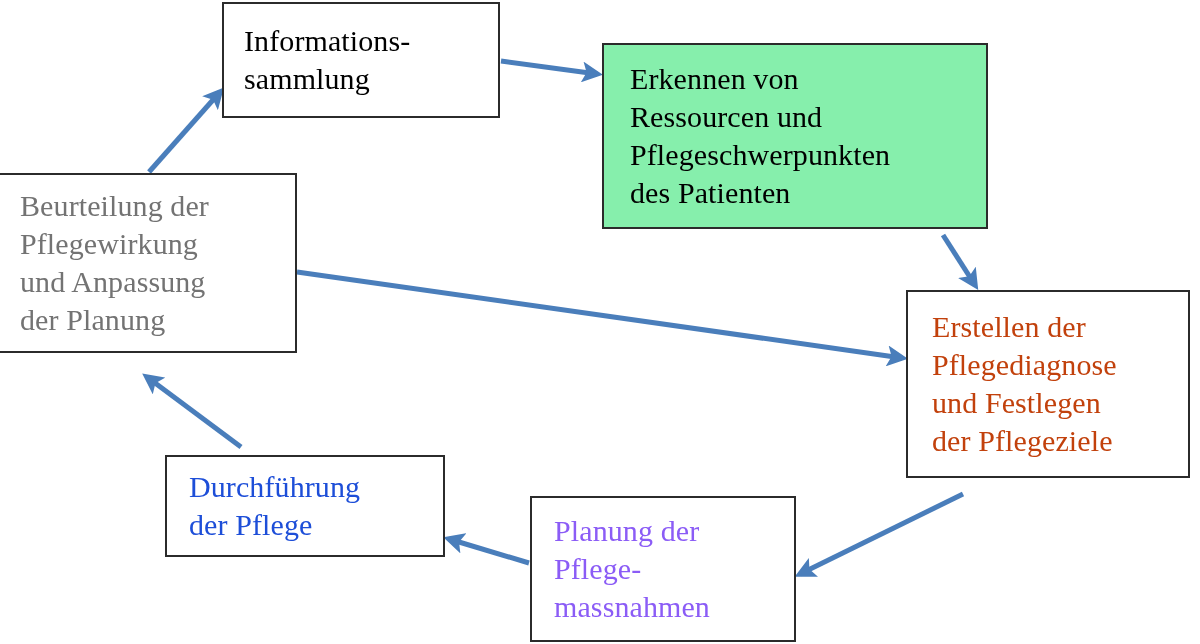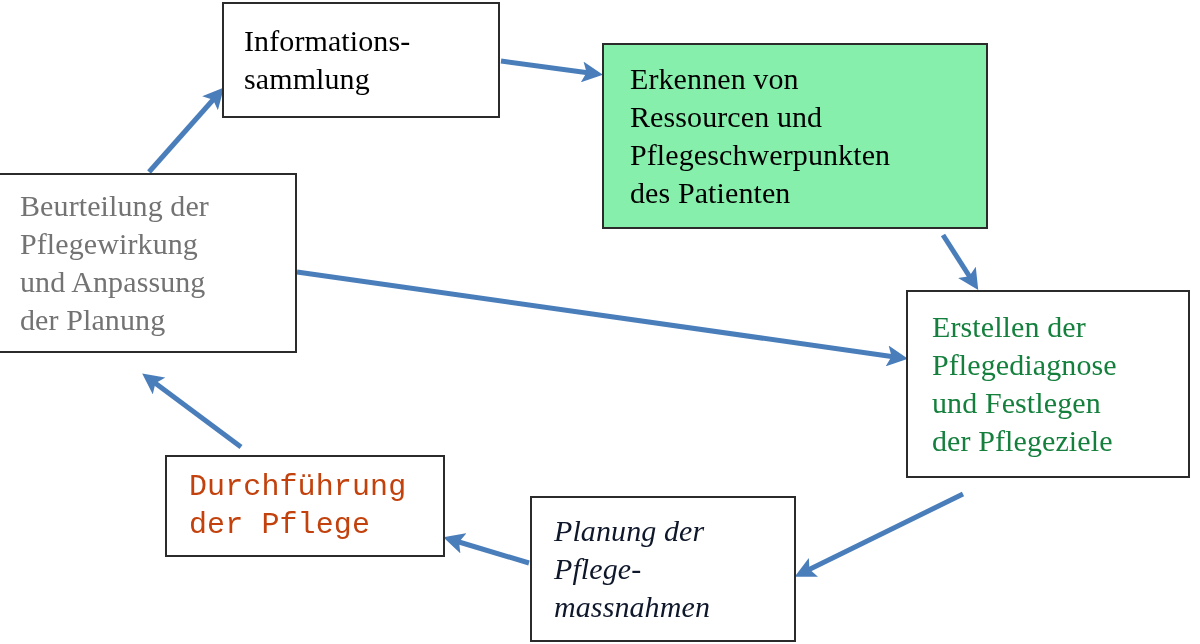--- a/index.html
+++ b/index.html
@@ -79,34 +79,34 @@
   </div>
 
   <div class="node n-erkennen" style="left: 602px; top: 43px; width: 386px; height: 186px; border-color: rgb(43, 43, 43); background: #86efac;">
     <span class="node-label" style="color: rgb(0, 0, 0);">Erkennen von
 Ressourcen und
 Pflegeschwerpunkten
 des Patienten</span>
   </div>
 
   <div class="node n-erstellen" style="left: 906px; top: 290px; width: 284px; height: 188px; border-color: rgb(43, 43, 43); background: rgb(255, 255, 255);">
-    <span class="node-label" style="color: #15803d;">Erstellen der
+    <span class="node-label" style="color: #c2410c;">Erstellen der
 Pflegediagnose
 und Festlegen
 der Pflegeziele</span>
   </div>
 
   <div class="node n-planung" style="left: 530px; top: 496px; width: 266px; height: 146px; border-color: rgb(43, 43, 43); background: rgb(255, 255, 255);">
-    <span class="node-label" style="color: #0f172a; font-style: italic;">Planung der
+    <span class="node-label" style="color: #8b5cf6;">Planung der
 Pflege-
 massnahmen</span>
   </div>
 
   <div class="node n-durch" style="left: 165px; top: 455px; width: 280px; height: 102px; border-color: rgb(43, 43, 43); background: rgb(255, 255, 255);">
-    <span class="node-label" style="color: #c2410c; font-family: Liberation Mono, monospace;">Durchführung
+    <span class="node-label" style="color: #1d4ed8;">Durchführung
 der Pflege</span>
   </div>
 
   <div class="node n-beurteilung" style="left: -2px; top: 173px; width: 299px; height: 180px; border-color: rgb(43, 43, 43); background: rgb(255, 255, 255);">
     <span class="node-label" style="color: #737373;">Beurteilung der
 Pflegewirkung
 und Anpassung
 der Planung</span>
   </div>
 

